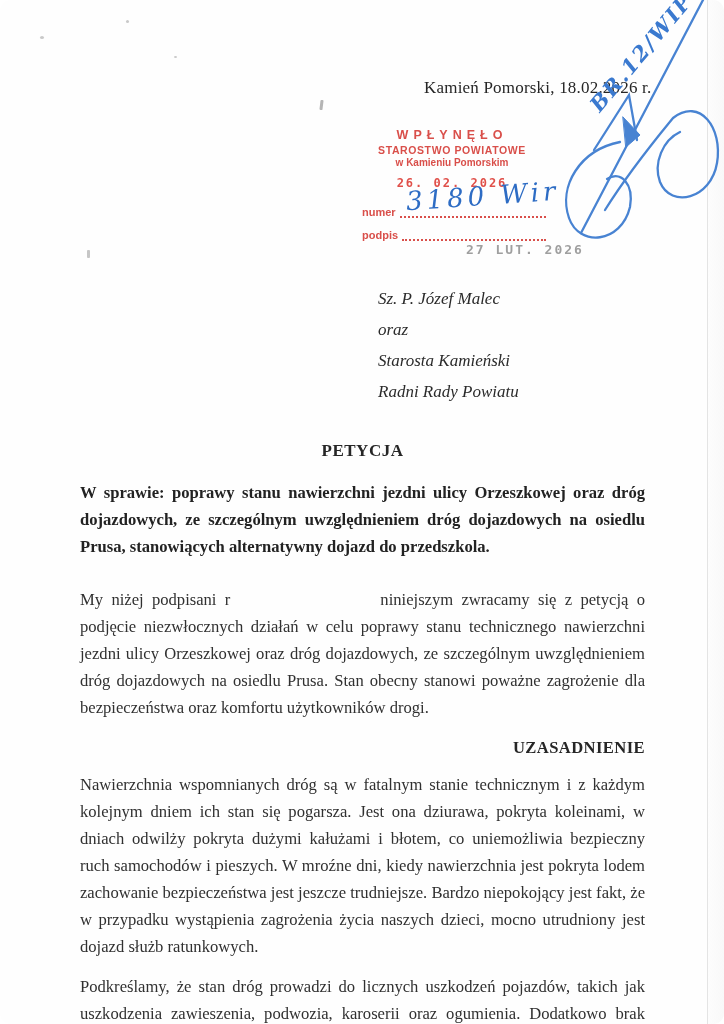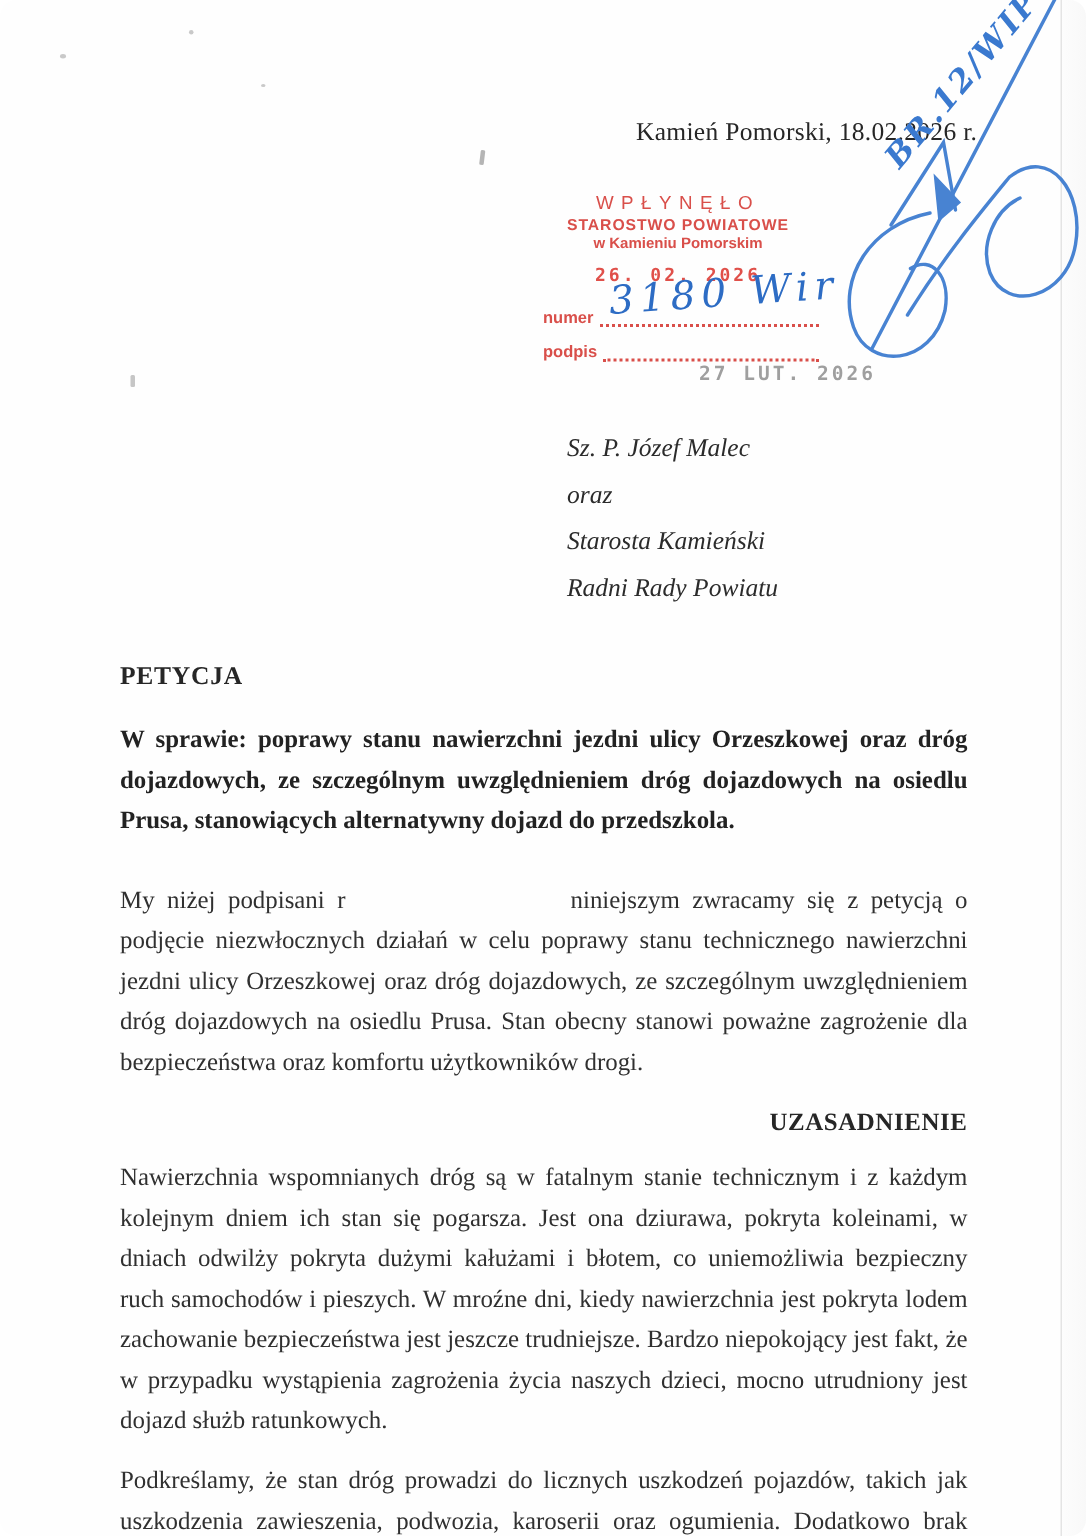--- a/index.html
+++ b/index.html
@@ -47,21 +47,21 @@
     color: #3a79cf; white-space: nowrap;
   }
   .paraph-svg { position: absolute; left: 560px; top: 0; width: 164px; height: 290px; }
 
   
   .stamp {
     position: absolute; left: 352px; top: 128px; width: 200px;
     font-family: "Liberation Sans", sans-serif;
     color: #d94f4a; text-align: center;
   }
-  .stamp-l1 { font-size: 12.5px; font-weight: normal; letter-spacing: 5px; }
+  .stamp-l1 { font-size: 12.5px; font-weight: bold; letter-spacing: 5px; }
   .stamp-l2 { font-size: 10.5px; font-weight: bold; letter-spacing: .6px; margin-top: 2px; }
   .stamp-l3 { font-size: 10px;  font-weight: bold; margin-top: 1px; }
   .stamp-date {
     margin-top: 8px;
     font-family: "DejaVu Sans Mono", monospace;
     font-size: 12px; font-weight: bold; letter-spacing: 2px;
     color: #e0504a;
   }
   .stamp-row {
     display: flex; align-items: flex-end;
@@ -97,21 +97,21 @@
   }
   .addressee .line { height: 31px; line-height: 31px; white-space: nowrap; }
 
   
   .main-text {
     position: absolute; left: 80px; top: 437px; width: 565px;
     font-size: 16.6px; line-height: 27px; color: #303030;
     text-align: justify;
   }
   .doc-title {
-    text-align: left; font-weight: bold; font-size: 17px;
+    text-align: center; font-weight: bold; font-size: 17px;
     letter-spacing: .5px; color: #262626; margin-bottom: 15px;
   }
   .subject { font-weight: bold; color: #222; margin-bottom: 26px; }
   .para { margin-bottom: 13px; }
   .redaction-gap { display: inline-block; width: 150px; }
   .just-heading {
     font-weight: bold; color: #262626; letter-spacing: .4px;
     margin-top: 10px; margin-bottom: 10px; text-align: right;
   }
 </style>

